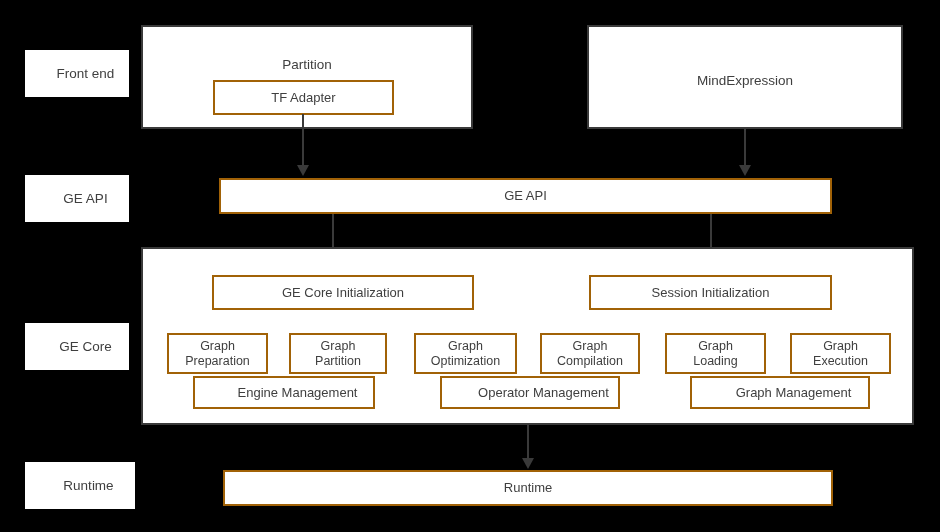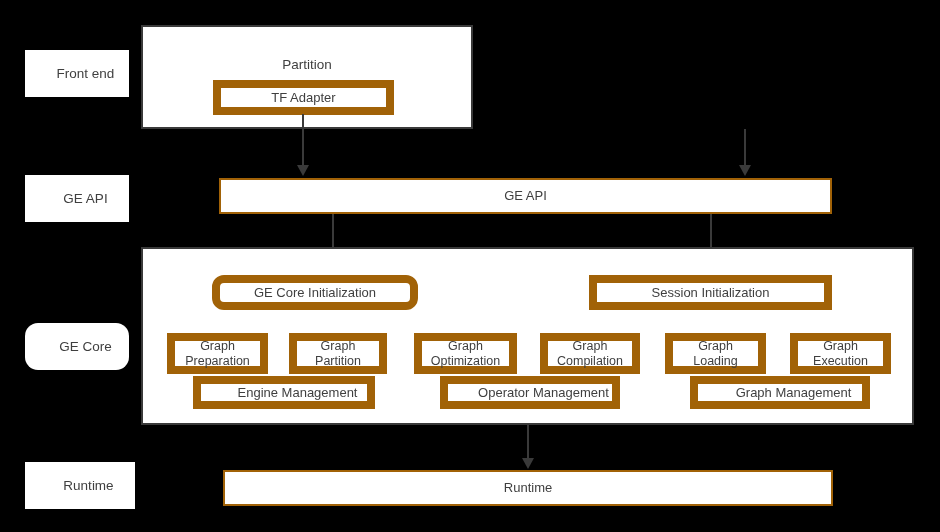--- a/index.html
+++ b/index.html
@@ -17,21 +17,21 @@
     position: relative;
     width: 940px;
     height: 532px;
     background: #000000;
   }
 
   
   .box {
     position: absolute;
     background: #ffffff;
-    border: 8px solid #a16207;
+    border: 2px solid #a16207;
     color: #3f3f3f;
     display: flex;
     align-items: center;
     justify-content: center;
     text-align: center;
     line-height: 1.18;
     font-size: 13px;
     white-space: pre-line;
   }
 
@@ -95,56 +95,59 @@
 <div id="canvas">
 
   <div class="stage-label" style="left:25px; top:50px; width:104px; height:47px;">
     <span>Front end</span>
   </div>
 
   <div class="stage-label" style="left:25px; top:175px; width:104px; height:47px;">
     <span>GE API</span>
   </div>
 
-  <div class="stage-label" style="left:25px; top:323px; width:104px; height:47px;border-radius:13px;">
+  <div class="stage-label" style="left:25px; top:323px; width:104px; height:47px;">
     <span>GE Core</span>
   </div>
 
   <div class="stage-label" style="left:25px; top:462px; width:110px; height:47px;">
     <span>Runtime</span>
   </div>
 
   <div class="panel" style="left:141px; top:25px; width:332px; height:104px;">
     <div class="panel-title" style="top:30px;">Partition</div>
   </div>
 
   <div class="box" style="left:213px; top:80px; width:181px; height:35px;">
     <span>TF Adapter</span>
   </div>
 
+  <div class="panel" style="left:587px; top:25px; width:316px; height:104px;">
+    <div class="panel-title" style="top:46px;">MindExpression</div>
+  </div>
 
   <div class="conn-line" style="left:302px; top:114px; height:53px;"></div>
   <div class="conn-head" style="left:297px; top:165px;"></div>
 
   <div class="conn-line" style="left:744px; top:129px; height:38px;"></div>
   <div class="conn-head" style="left:739px; top:165px;"></div>
 
   <div class="box bar" style="left:219px; top:178px; width:613px; height:36px;">
     <span>GE API</span>
   </div>
 
   <div class="conn-line" style="left:332px; top:214px; height:50px;"></div>
   <div class="conn-head" style="left:327px; top:262px;"></div>
 
   <div class="conn-line" style="left:710px; top:214px; height:50px;"></div>
   <div class="conn-head" style="left:705px; top:262px;"></div>
 
   <div class="panel" style="left:141px; top:247px; width:773px; height:178px;"></div>
 
-  <div class="box" style="left:212px; top:275px; width:206px; height:35px;border-radius:12px;">
+  <div class="box" style="left:212px; top:275px; width:262px; height:35px;">
     <span>GE Core Initialization</span>
   </div>
 
   <div class="box" style="left:589px; top:275px; width:243px; height:35px;">
     <span>Session Initialization</span>
   </div>
 
   <div class="box small-box" style="left:167px; top:321px; width:101px; height:41px;">
     <span>Graph
 Preparation</span>

